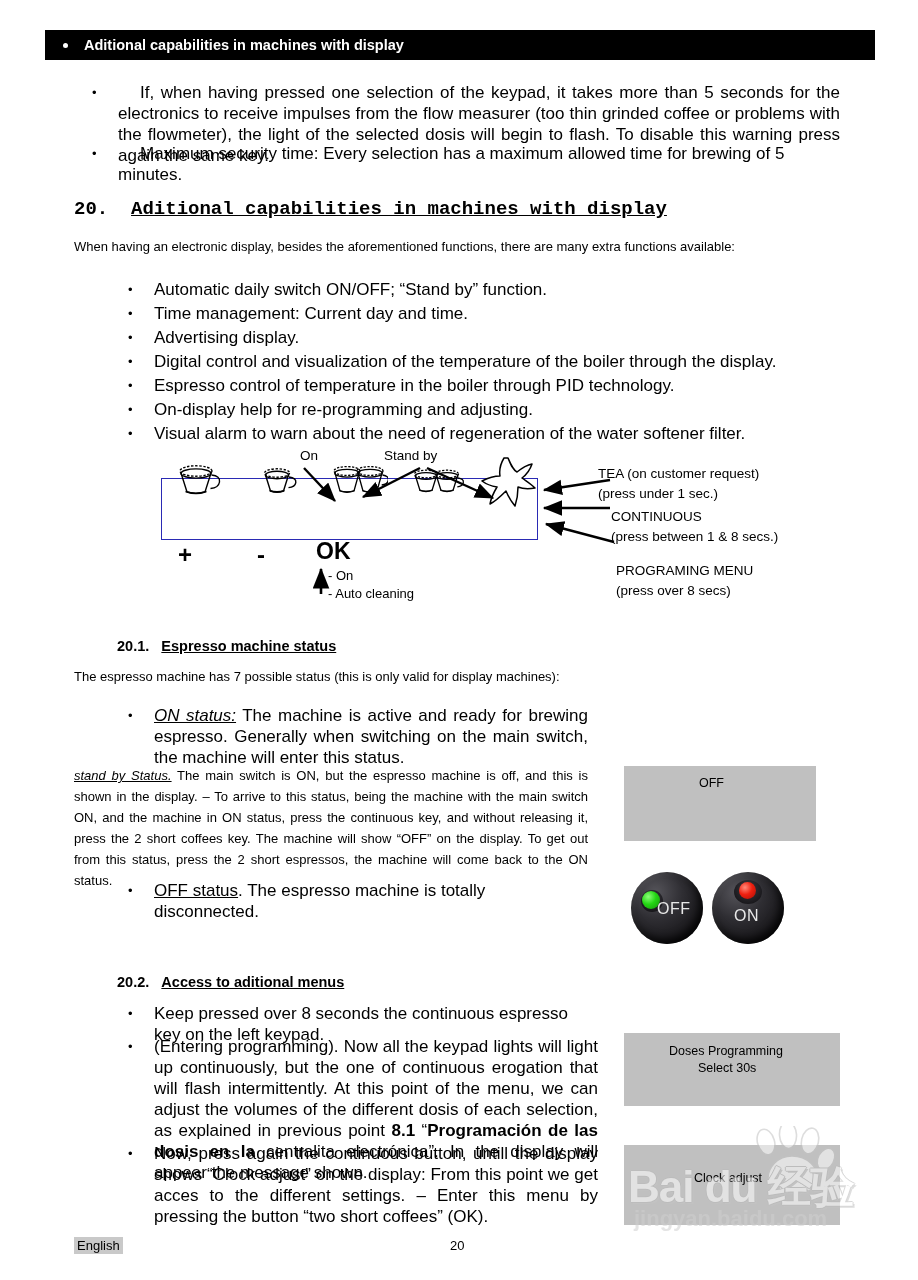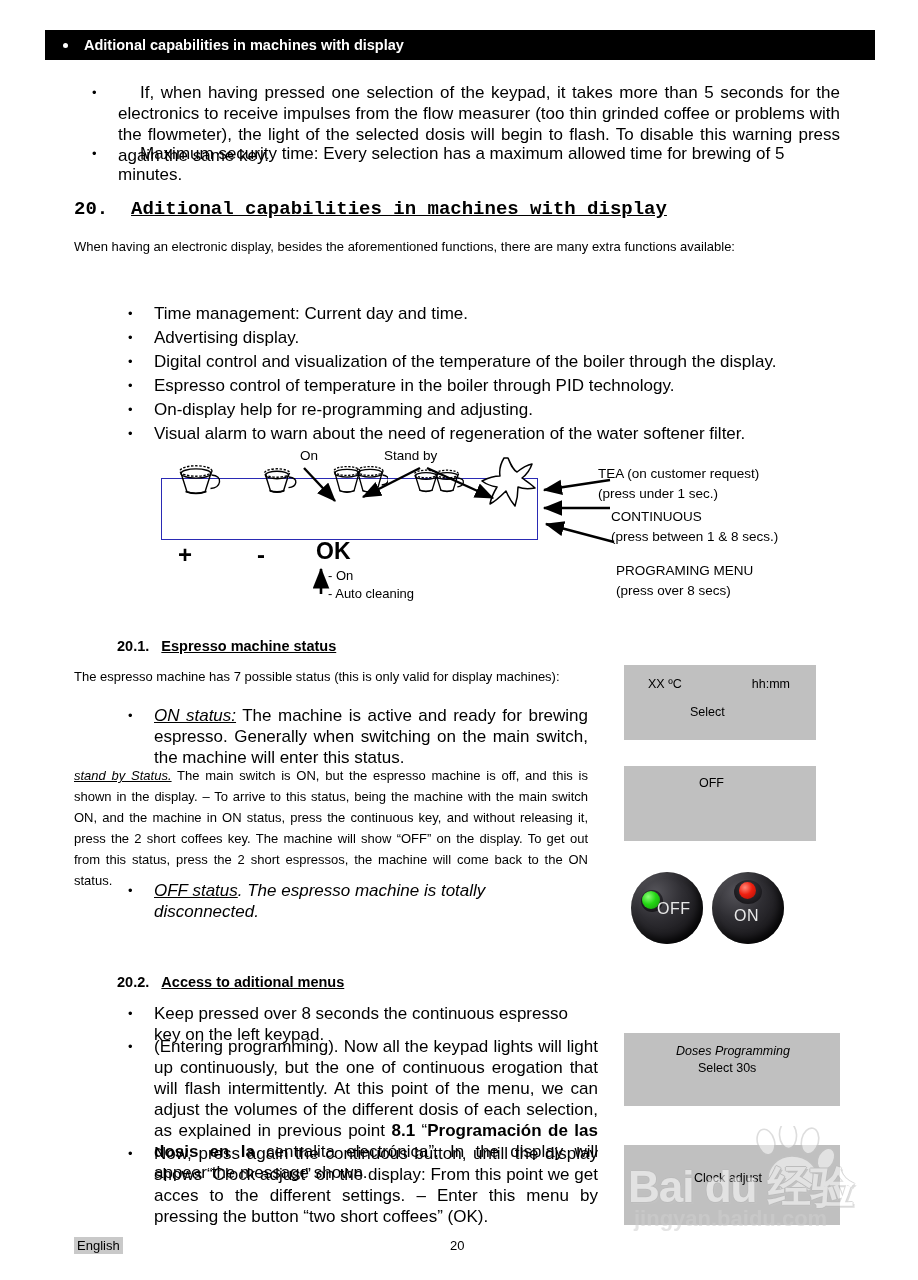--- a/index.html
+++ b/index.html
@@ -249,20 +249,24 @@
     <span class="bullet-text" style="text-indent:22px; text-align:left;">Maximum security time: Every selection has a maximum allowed time for brewing of 5 minutes.</span>
   </div>
 
   <div class="h-sec" style="left:74px; top:198px;">
     <span class="num">20.</span>
     <span>&nbsp;</span><span class="ttl">Aditional capabilities in machines with display</span>
   </div>
 
   <div class="para" style="left:74px; top:236px; width:765px;">When having an electronic display, besides the aforementioned functions, there are many extra functions available:</div>
 
+  <div class="bullet-row" style="left:128px; top:279px; width:720px;">
+    <span class="bullet-dot"></span>
+    <span class="bullet-text" style="text-align:left;">Automatic daily switch ON/OFF; “Stand by” function.</span>
+  </div>
   <div class="bullet-row" style="left:128px; top:303px; width:720px;">
     <span class="bullet-dot"></span>
     <span class="bullet-text" style="text-align:left;">Time management: Current day and time.</span>
   </div>
   <div class="bullet-row" style="left:128px; top:327px; width:720px;">
     <span class="bullet-dot"></span>
     <span class="bullet-text" style="text-align:left;">Advertising display.</span>
   </div>
   <div class="bullet-row" style="left:128px; top:351px; width:720px;">
     <span class="bullet-dot"></span>
@@ -414,28 +418,23 @@
     <span class="bullet-dot"></span>
     <span class="bullet-text"><u style="font-style:italic;">ON status:</u><span> The machine is active and ready for brewing espresso. Generally when switching on the main switch, the machine will enter this status.</span></span>
   </div>
 
   <div class="para" style="left:74px; top:765px; width:514px;">
     <u style="font-style:italic;">stand by Status.</u><span> The main switch is ON, but the espresso machine is off, and this is shown in the display. – To arrive to this status, being the machine with the main switch ON, and the machine in ON status, press the continuous key, and without releasing it, press the 2 short coffees key. The machine will show “OFF” on the display. To get out from this status, press the 2 short espressos, the machine will come back to the ON status.</span>
   </div>
 
   <div class="bullet-row" style="left:128px; top:880px; width:460px;">
     <span class="bullet-dot"></span>
-    <span class="bullet-text" style="text-align:left;font-style:italic;"><u>OFF status</u><span>. The espresso machine is totally disconnected.</span></span>
-  </div>
-
-  <div class="lcd" style="left:624px; top:665px; width:192px; height:75px;">
-    <span class="lcd-row" style="left:24px; top:12px;">XX ºC</span>
-    <span class="lcd-row" style="right:26px; top:12px;">hh:mm</span>
-    <span class="lcd-row" style="left:66px; top:40px;">Select</span>
-  </div>
+    <span class="bullet-text" style="text-align:left;"><u>OFF status</u><span>. The espresso machine is totally disconnected.</span></span>
+  </div>
+
 
   <div class="lcd" style="left:624px; top:766px; width:192px; height:75px;">
     <span class="lcd-row" style="left:75px; top:10px;">OFF</span>
   </div>
 
   <div class="pushbtn" style="left:631px; top:872px;">
     <span class="led-well" style="left:10px; top:18px; width:22px; height:22px;"></span>
     <span class="led green" style="left:11px; top:19px; width:18px; height:18px;"></span>
     <span class="lbl" style="left:26px; top:28px;">OFF</span>
   </div>
@@ -460,21 +459,21 @@
     <span class="bullet-dot"></span>
     <span class="bullet-text"><span>(Entering programming). Now all the keypad lights will light up continuously, but the one of continuous erogation that will flash intermittently. At this point of the menu, we can adjust the volumes of the different dosis of each selection, as explained in previous point </span><b>8.1</b><span> “</span><b>Programación de las dosis en la</b><span> centralita electrónica”. In the display will appear the message shown.</span></span>
   </div>
 
   <div class="bullet-row" style="left:128px; top:1143px; width:470px;">
     <span class="bullet-dot"></span>
     <span class="bullet-text">Now, press again the continuous button, untill the display shows “Clock adjust” on the display: From this point we get acces to the different settings. – Enter  this menu by pressing the button “two short coffees” (OK).</span>
   </div>
 
   <div class="lcd" style="left:624px; top:1033px; width:216px; height:73px;">
-    <span class="lcd-row" style="left:52px; top:11px;font-style:italic;">Doses Programming</span>
+    <span class="lcd-row" style="left:45px; top:11px;">Doses Programming</span>
     <span class="lcd-row" style="left:74px; top:28px;">Select 30s</span>
   </div>
 
   <div class="lcd" style="left:624px; top:1145px; width:216px; height:80px;">
     <span class="lcd-row" style="left:70px; top:26px;">Clock adjust</span>
   </div>
 
   <div id="watermark">
     <svg class="wm-paw" viewBox="0 0 90 72">
       <g fill="#ffffff" stroke="#c2c2c2" stroke-width="1.6">

